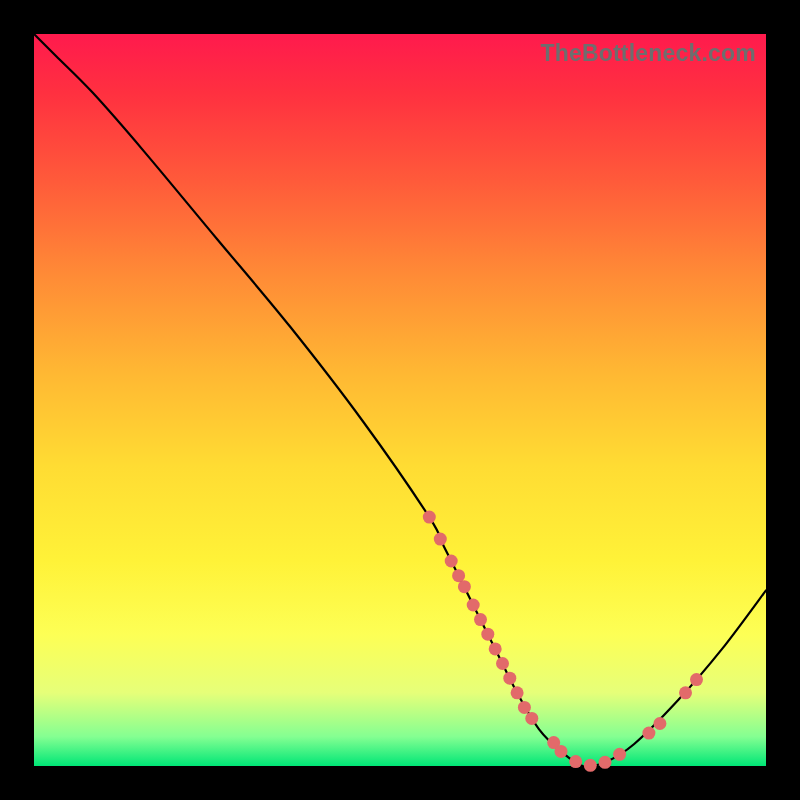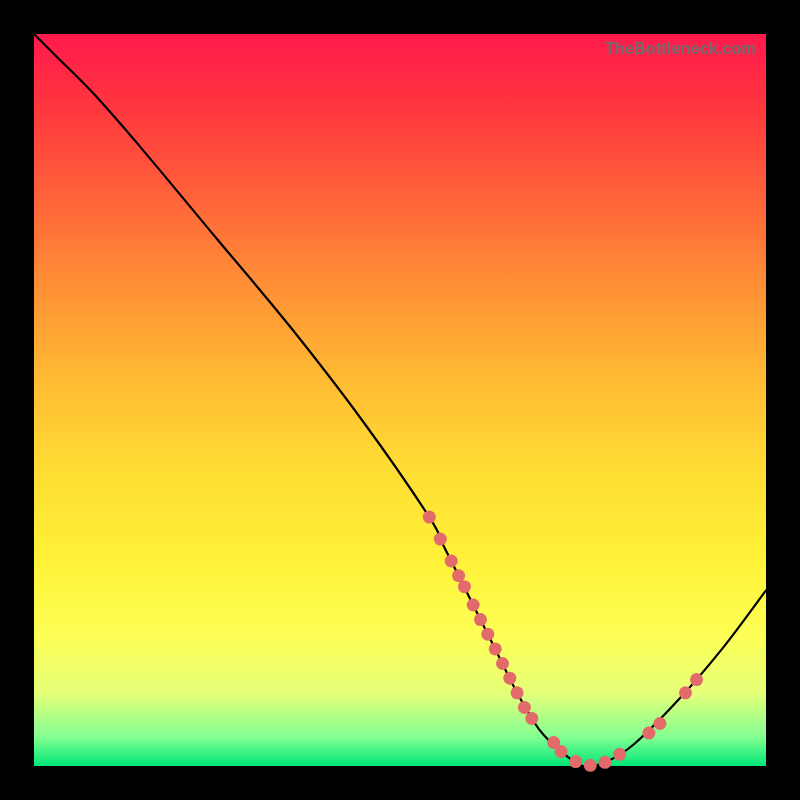--- a/index.html
+++ b/index.html
@@ -27,21 +27,21 @@
       #fff238 72%,
       #fdff55 82%,
       #e6ff79 90%,
       #84ff92 96%,
       #00e676 100%);
   }
   .watermark {
     position: absolute;
     top: 6px;
     right: 10px;
-    font-size: 16px;
+    font-size: 23px;
     font-weight: 600;
     color: #6e6e6e;
     letter-spacing: 0.2px;
     user-select: none;
   }
   svg.curve {
     position: absolute;
     left: 0;
     top: 0;
     width: 732px;

